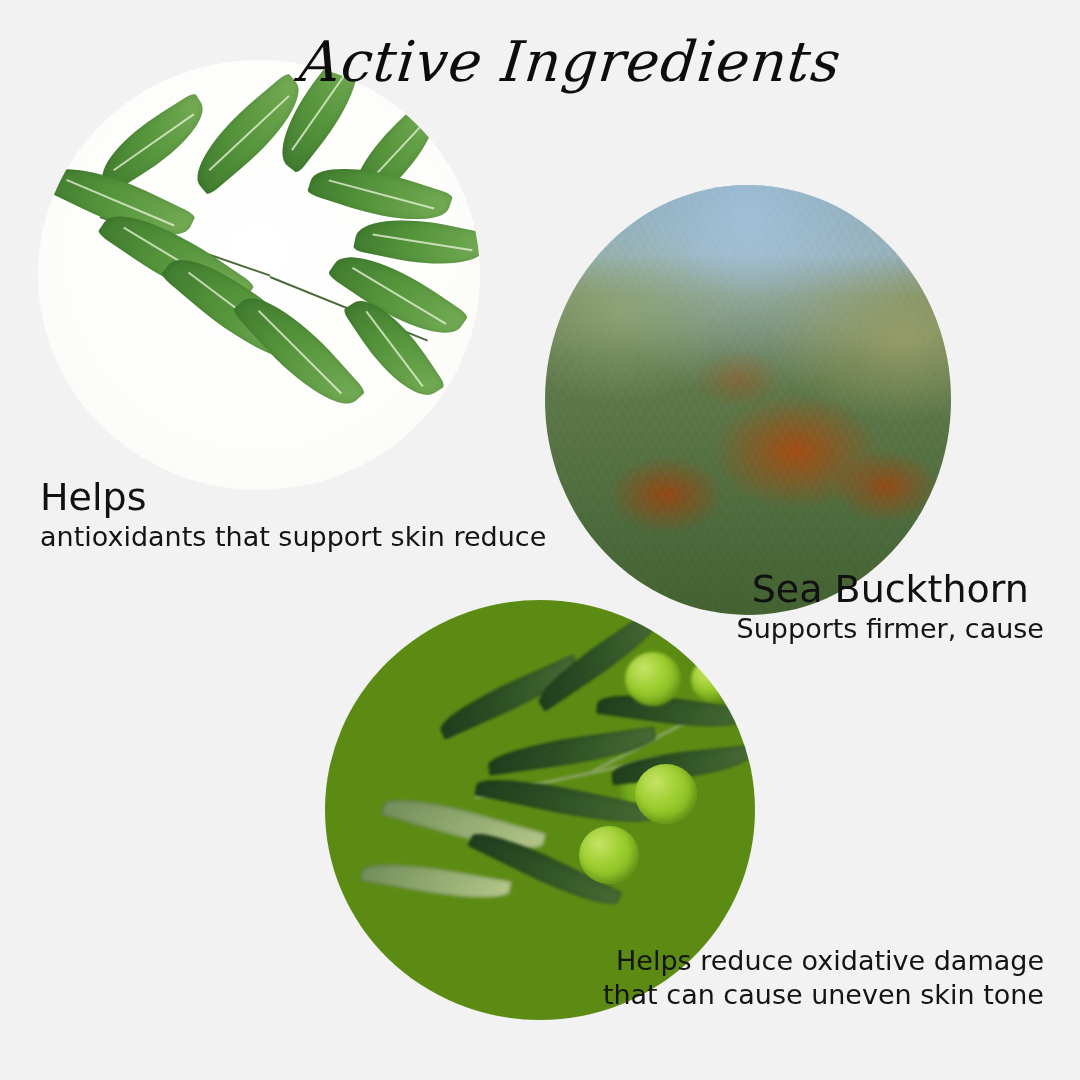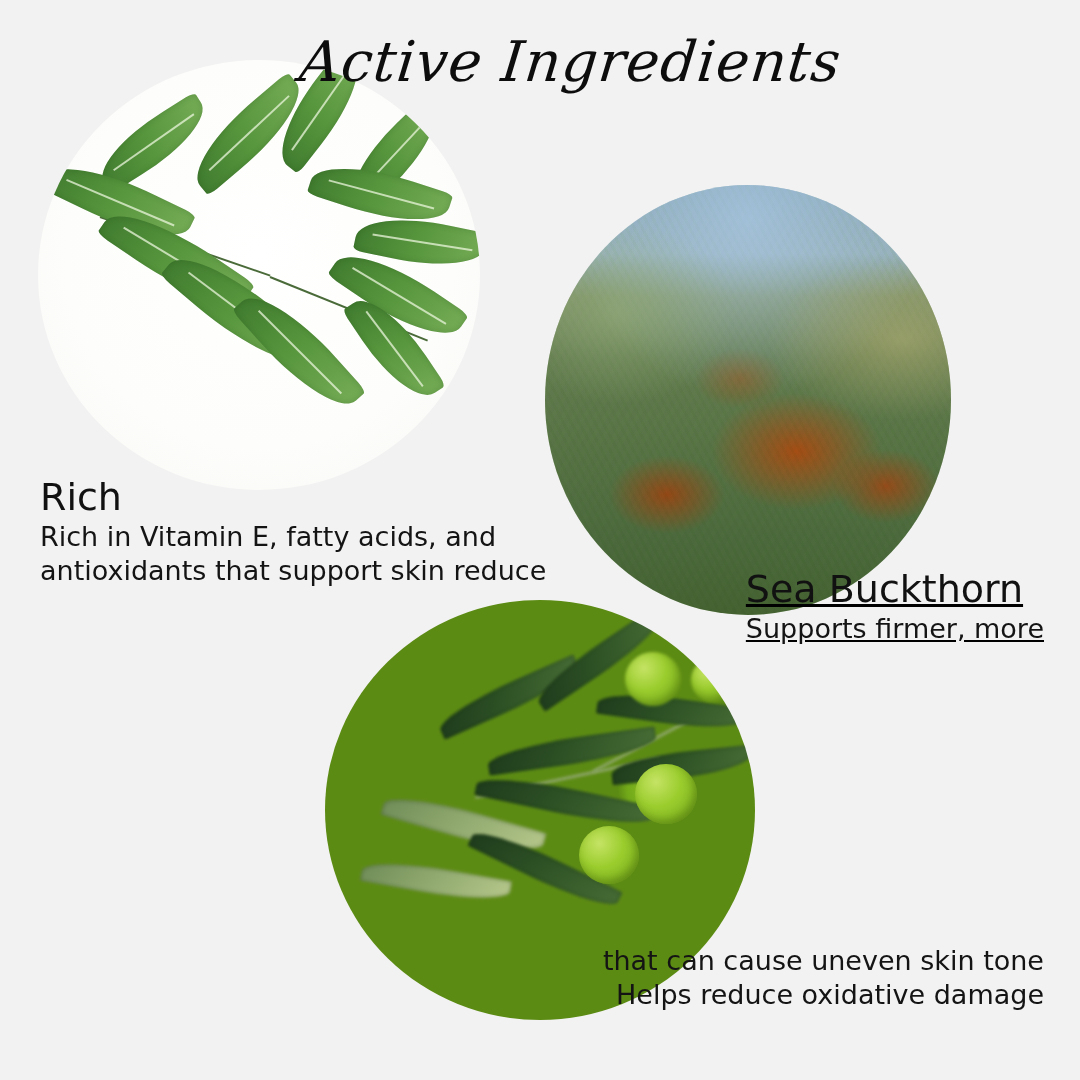--- a/index.html
+++ b/index.html
@@ -183,22 +183,21 @@
     left: 40px;
     top: 474px;
     text-align: left;
   }
   #block-neem .name { font-size: 38px; line-height: 46px; }
   #block-neem .desc { font-size: 27px; line-height: 34px; }
 
   #block-seabuckthorn {
     right: 36px;
     top: 566px;
-    text-align: left;
-    text-decoration: underline;
+    text-align: center;
   }
   #block-seabuckthorn .name { font-size: 38px; line-height: 46px; }
   #block-seabuckthorn .desc { font-size: 27px; line-height: 34px; }
 
   #block-squalane {
     right: 36px;
     top: 944px;
     text-align: right;
   }
   #block-squalane .name { font-size: 38px; line-height: 46px; }
@@ -256,34 +255,33 @@
       <div class="olive-leaf blur-soft" style="left:286px; top:152px; width:140px; height:26px; transform:rotate(-6deg);"></div>
 
       <div class="olive-fruit blur-soft" style="left:300px; top:52px; width:56px; height:54px;"></div>
       <div class="olive-fruit blur-soft" style="left:366px; top:58px; width:44px; height:44px;"></div>
       <div class="olive-fruit" style="left:310px; top:164px; width:62px; height:60px;"></div>
       <div class="olive-fruit" style="left:254px; top:226px; width:60px; height:58px;"></div>
     </div>
   </div>
 
   <div class="block" id="block-neem">
-    <p class="name">Rich</p>
+    <p class="name">Helps</p>
     <p class="desc">
-      <span class="desc-line">Rich in Vitamin E, fatty acids, and</span>
       <span class="desc-line">antioxidants that support skin reduce</span>
     </p>
   </div>
 
   <div class="block" id="block-seabuckthorn">
     <p class="name">Sea Buckthorn</p>
     <p class="desc">
-      <span class="desc-line">Supports firmer, more</span>
+      <span class="desc-line">Supports firmer, cause</span>
     </p>
   </div>
 
   <div class="block" id="block-squalane">
     <p class="desc">
+      <span class="desc-line">Helps reduce oxidative damage</span>
       <span class="desc-line">that can cause uneven skin tone</span>
-      <span class="desc-line">Helps reduce oxidative damage</span>
     </p>
   </div>
 
 </div>
 
 </body></html>

